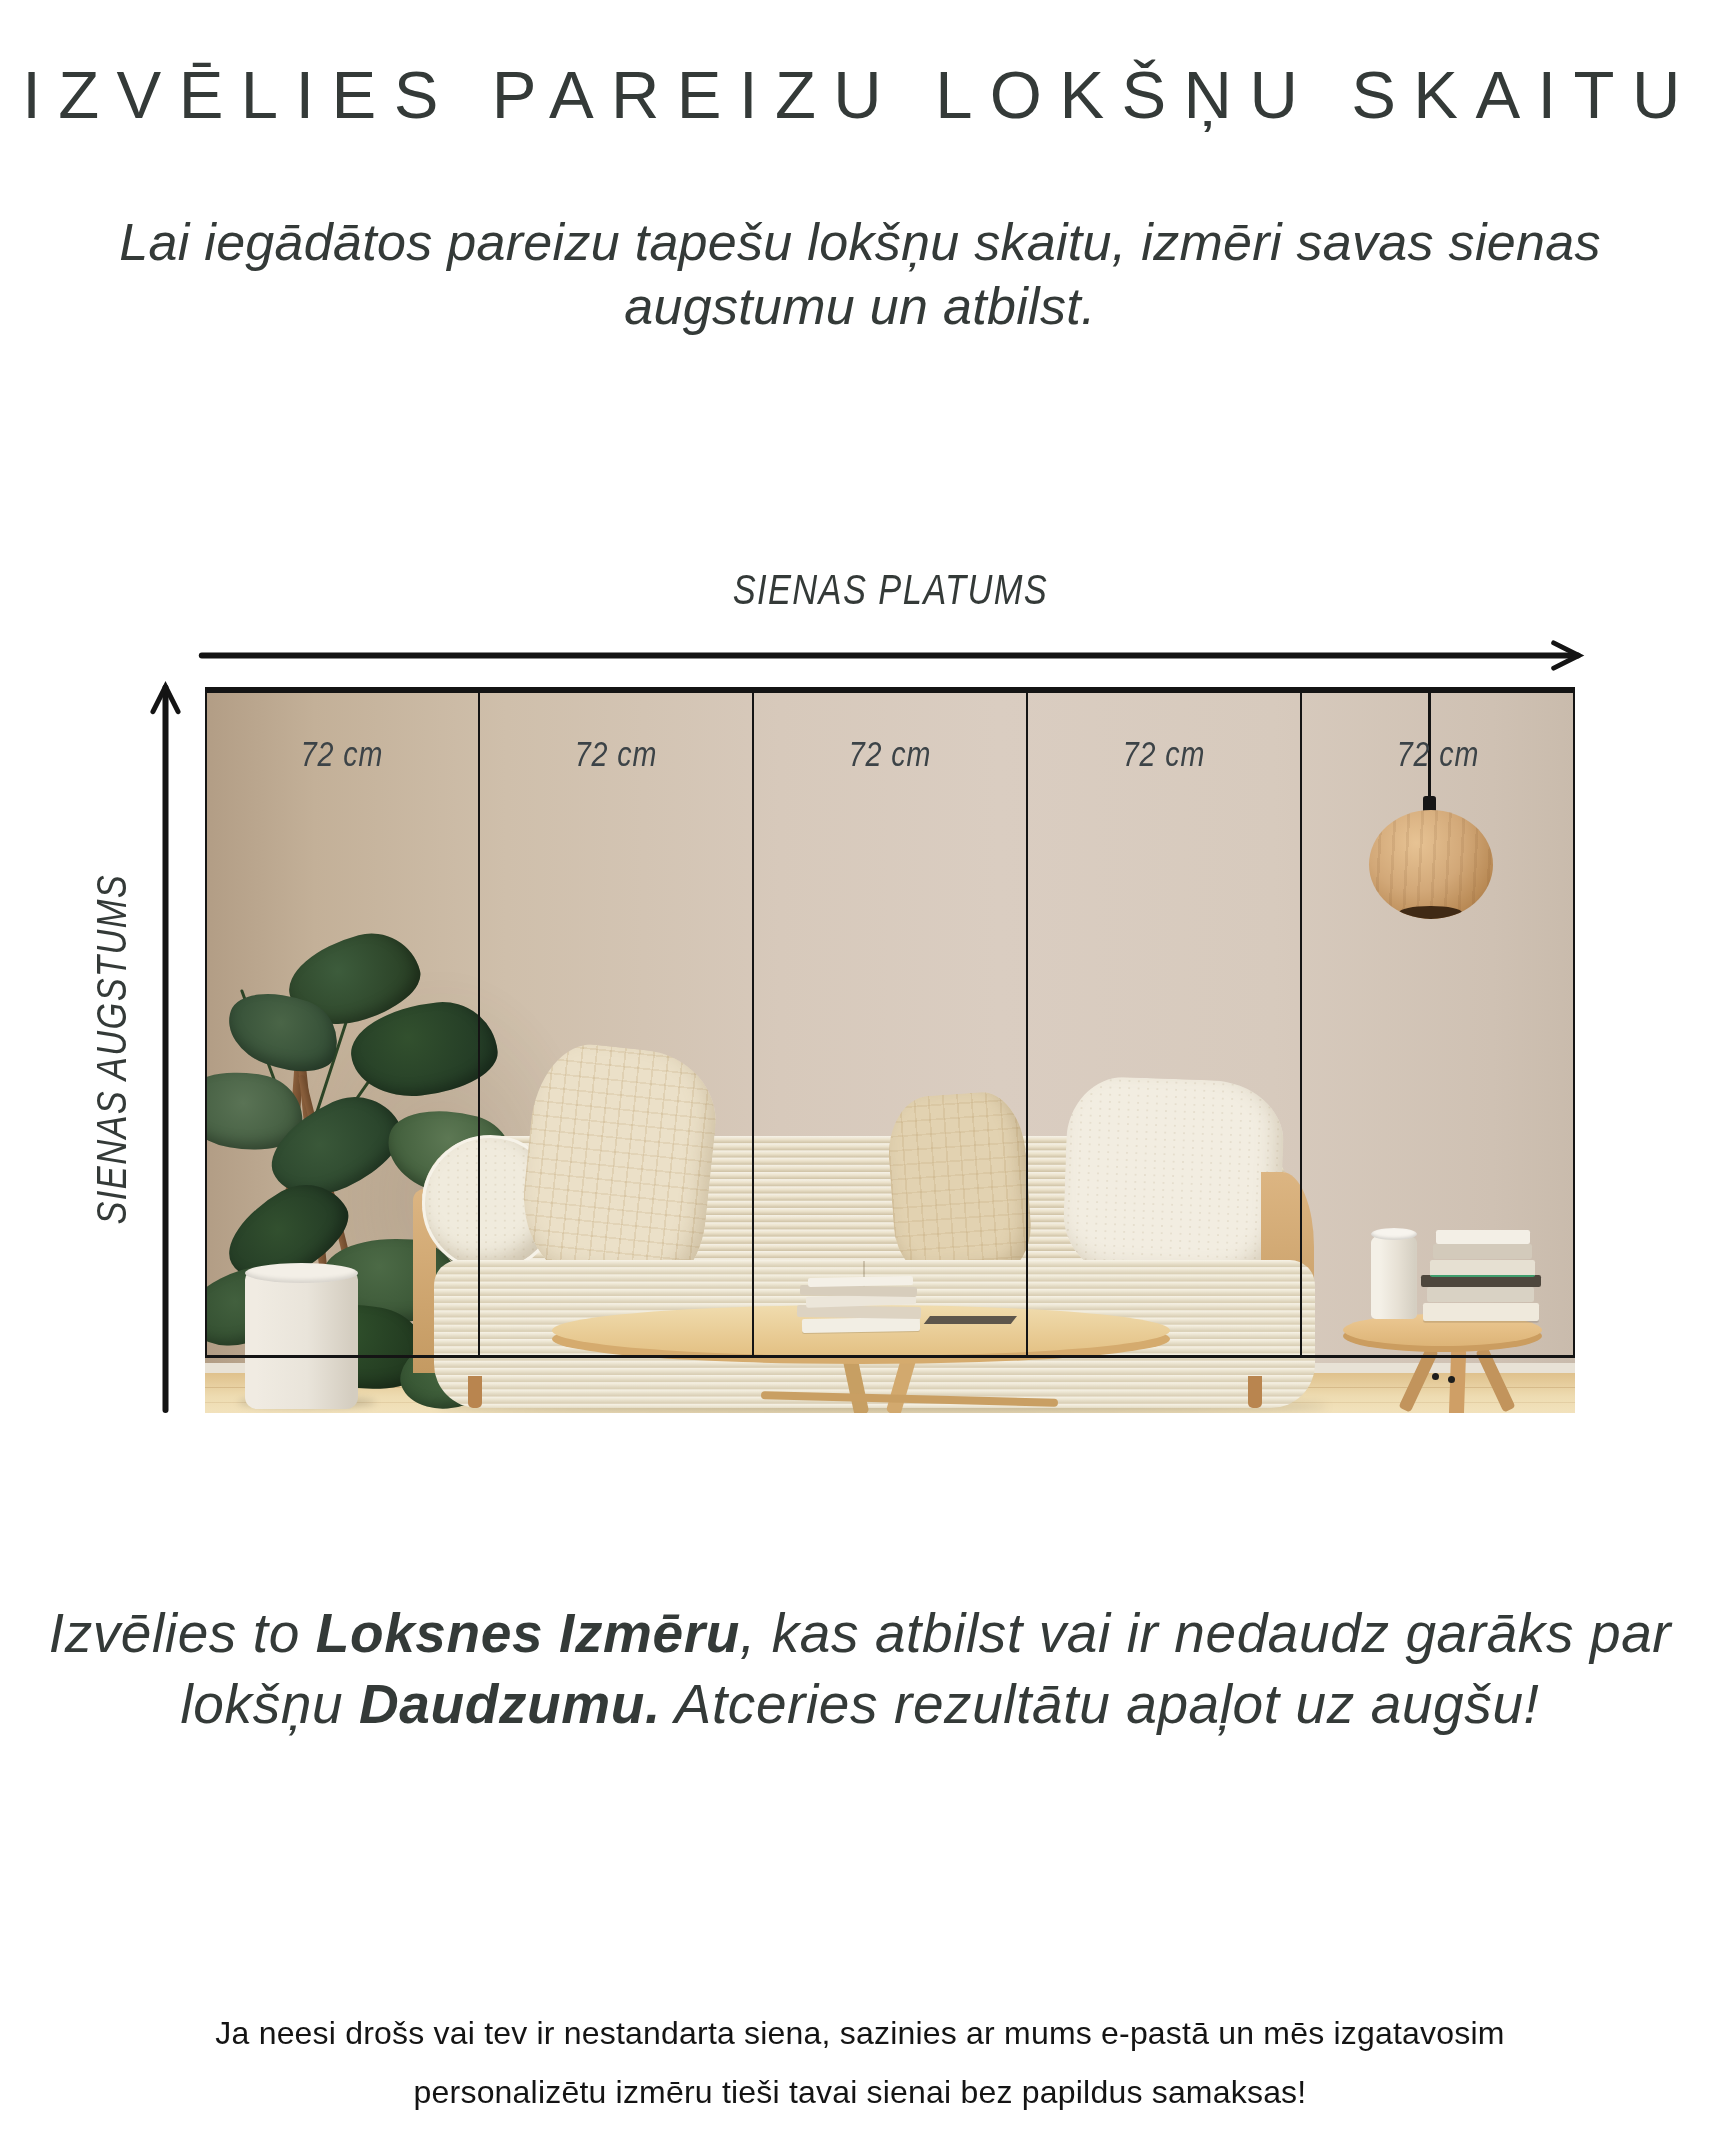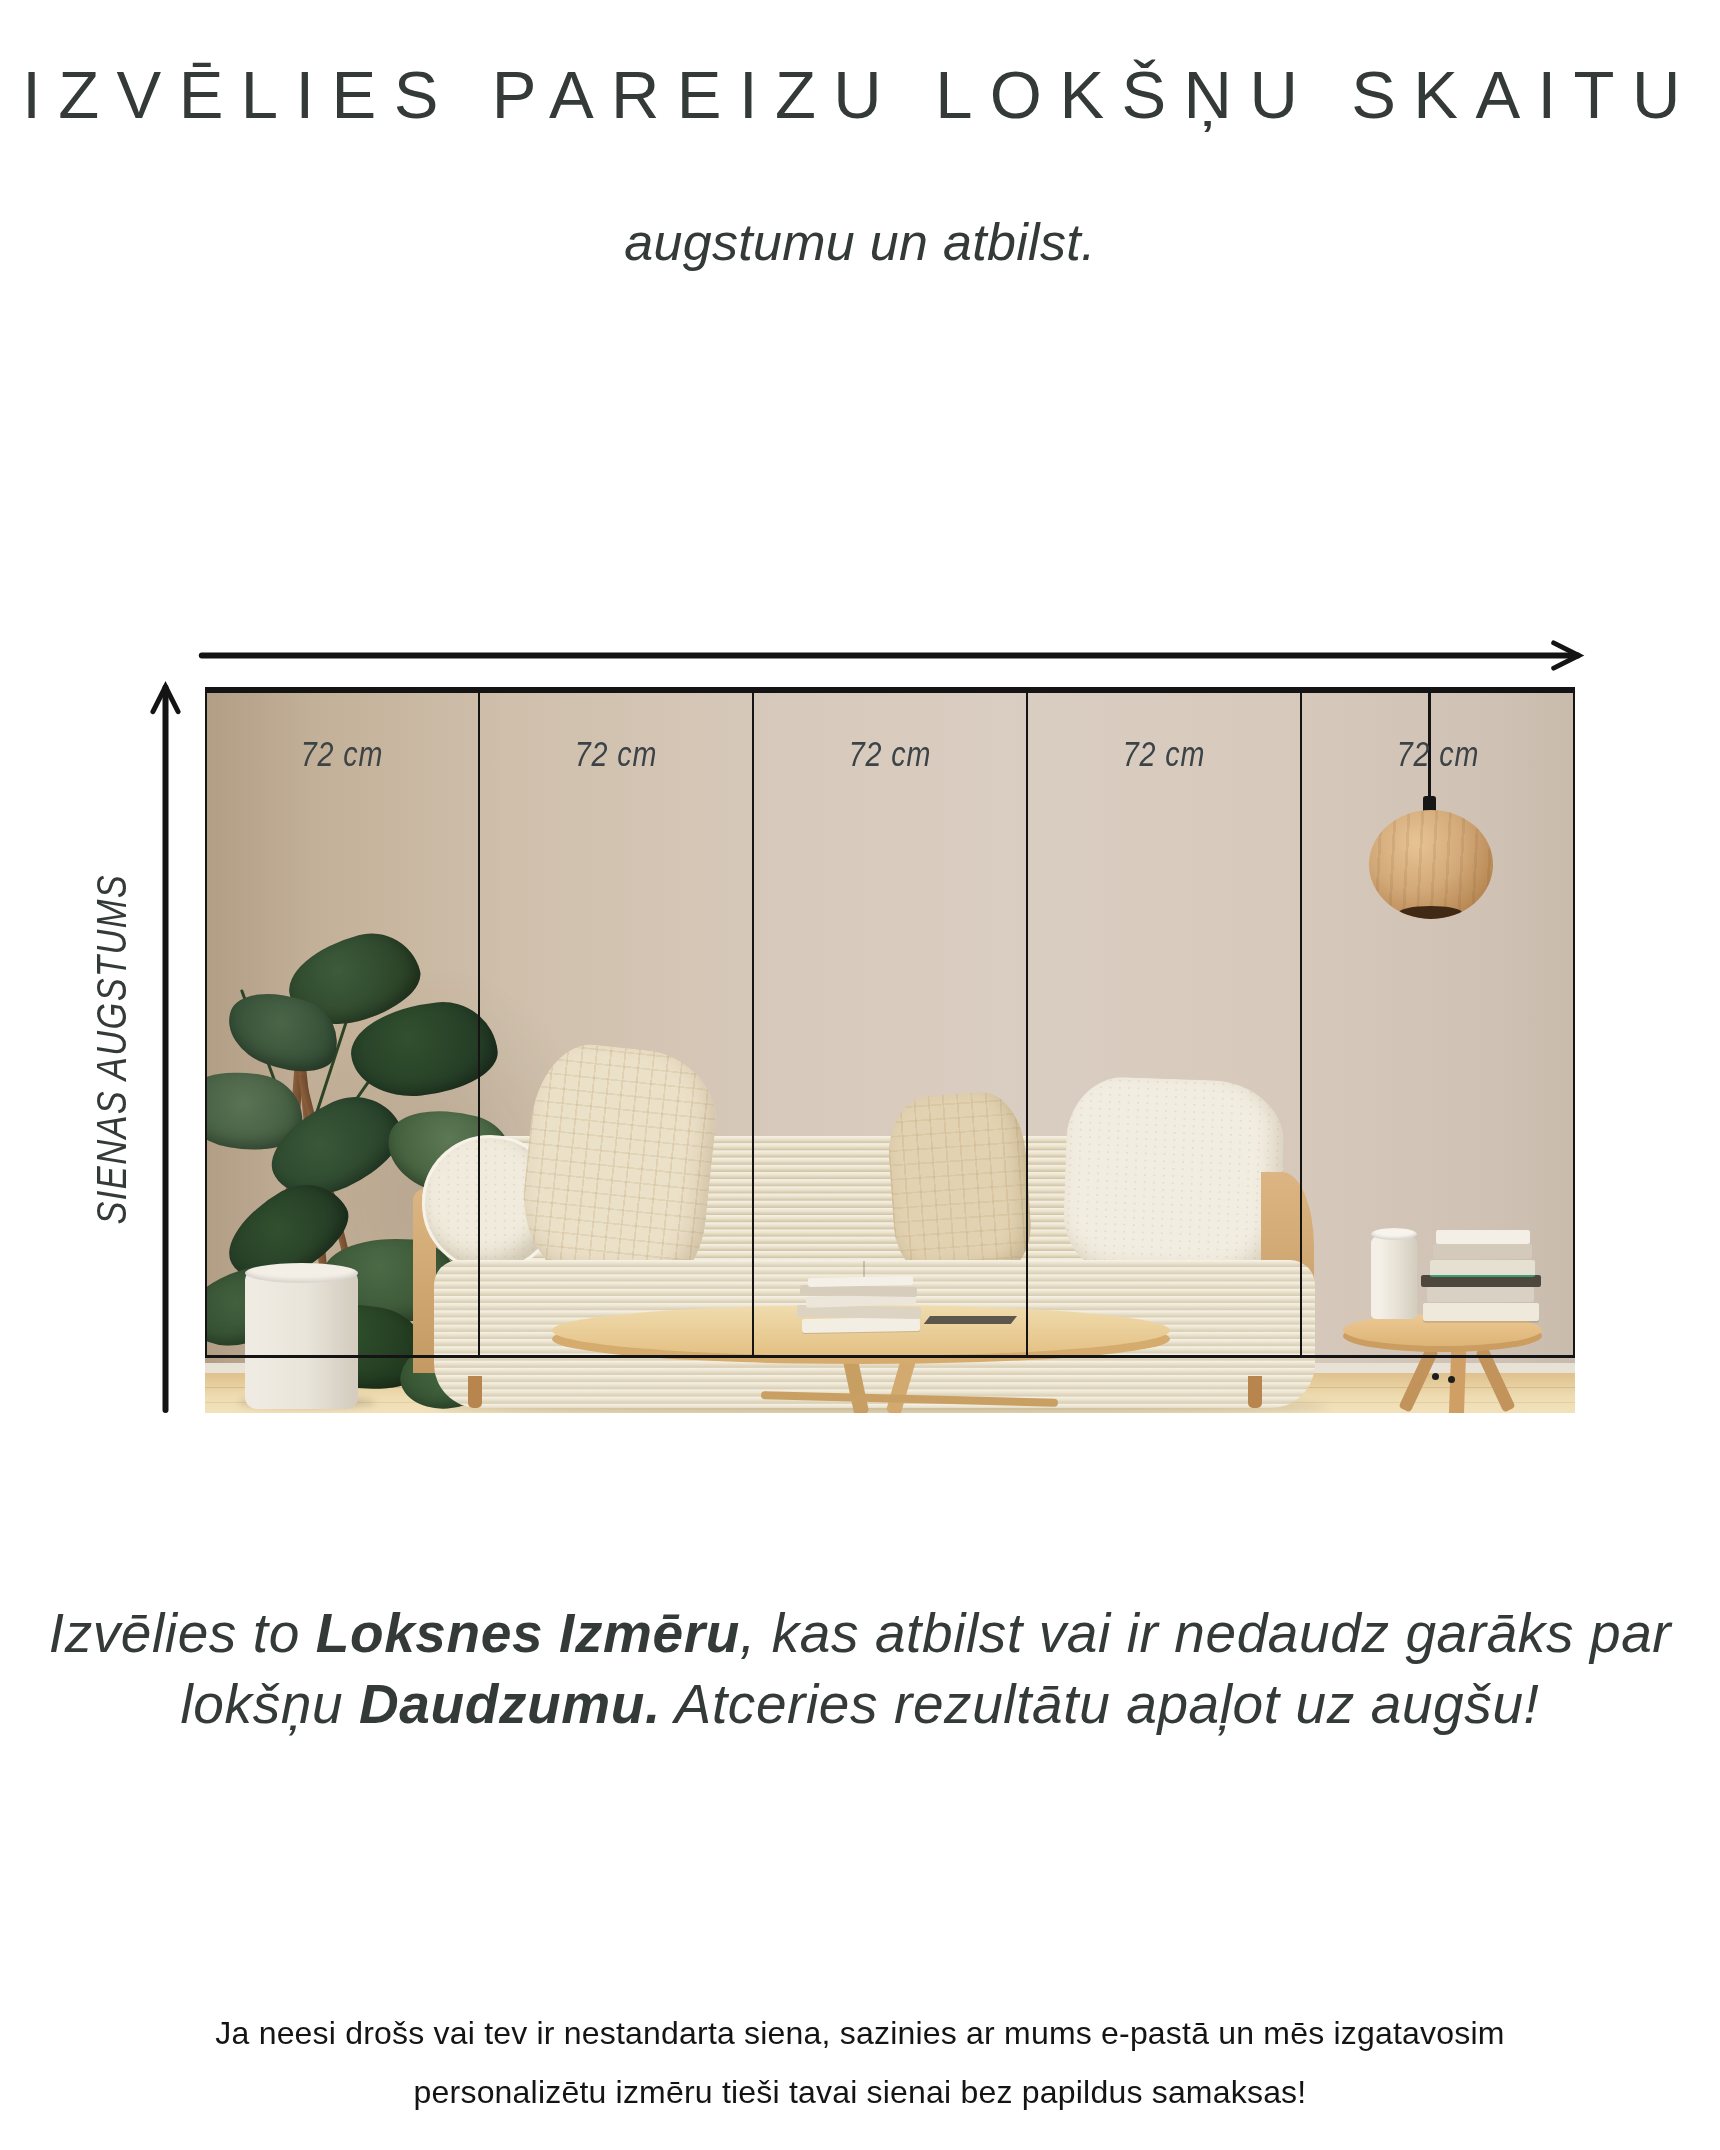--- a/index.html
+++ b/index.html
@@ -33,23 +33,27 @@
   svg.arrow line,svg.arrow path{stroke:var(--line);stroke-linecap:round;fill:none;}
 </style>
 </head>
 <body>
 
 <div class="page">
 
   <div class="center-line title">IZVĒLIES PAREIZU LOKŠŅU SKAITU</div>
 
   <div class="center-line subtitle">
+    <div>Lai iegādātos pareizu tapešu lokšņu skaitu, izmēri savas sienas</div>
     <div>augstumu un atbilst.</div>
   </div>
 
+  <div class="axis-label" style="left:205px;top:566px;width:1370px;text-align:center;">
+    <span class="cond">SIENAS PLATUMS</span>
+  </div>
 
   <svg class="arrow" style="left:196px;top:638px;" width="1393" height="35" viewBox="0 0 2530 64">
     <line x1="2" y1="32" x2="2518" y2="32" stroke-width="11"></line>
     <path d="M2474 9 L2520 32 L2474 55" stroke-width="9"></path>
   </svg>
 
   <div class="axis-label" style="left:-135px;top:1024px;width:496px;height:50px;text-align:center;transform:rotate(-90deg);">
     <span class="cond">SIENAS AUGSTUMS</span>
   </div>
 

